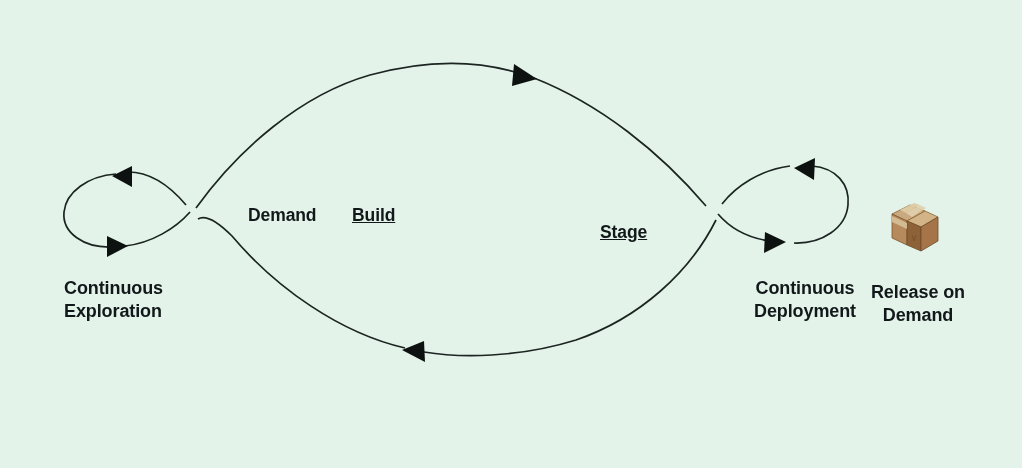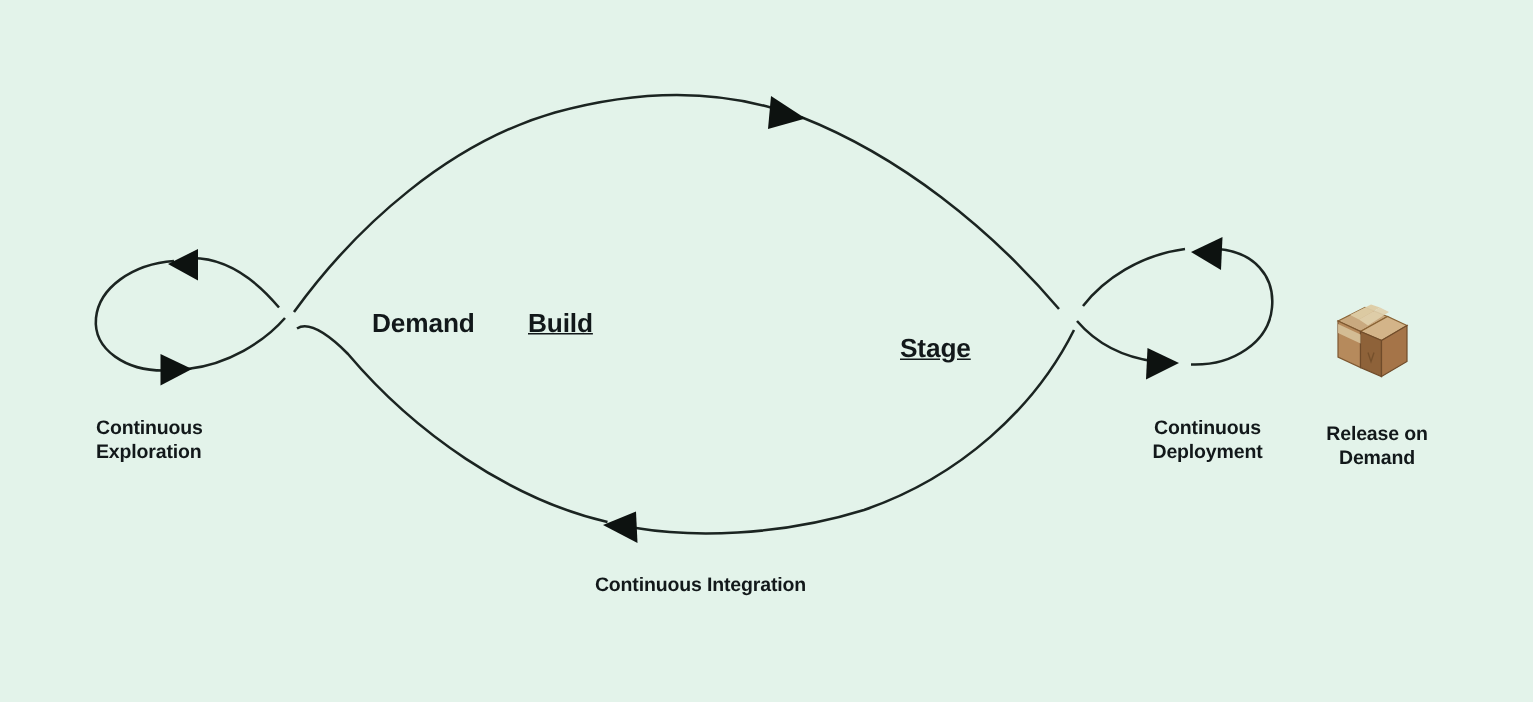--- a/index.html
+++ b/index.html
@@ -25,21 +25,21 @@
     top: 0;
     left: 0;
     width: 1022px;
     height: 468px;
     display: block;
   }
   .label {
     position: absolute;
     color: #12181a;
     font-weight: bold;
-    font-size: 13px;
+    font-size: 18px;
     line-height: 1.25;
     letter-spacing: -0.1px;
     white-space: pre-line;
   }
   .label.stage-label {
     font-size: 17.5px;
   }
   .label.centered {
     text-align: center;
   }
@@ -115,21 +115,20 @@
   <div class="label centered stage-label" id="label-develop">Demand</div>
 
   <div class="label centered stage-label" id="label-build">Build</div>
 
 
   <div class="label centered stage-label" id="label-stage">Stage</div>
 
   <div class="label left" id="label-continuous-exploration">Continuous
 Exploration</div>
 
-  <div class="label centered" id="label-continuous-integration">Continuous Integration</div>
 
   <div class="label centered" id="label-continuous-deployment">Continuous
 Deployment</div>
 
   <div class="label centered" id="label-release-on-demand">Release on
 Demand</div>
 
   <div id="package-icon">
     <svg width="52" height="52" viewBox="0 0 52 52" xmlns="http://www.w3.org/2000/svg">
 

